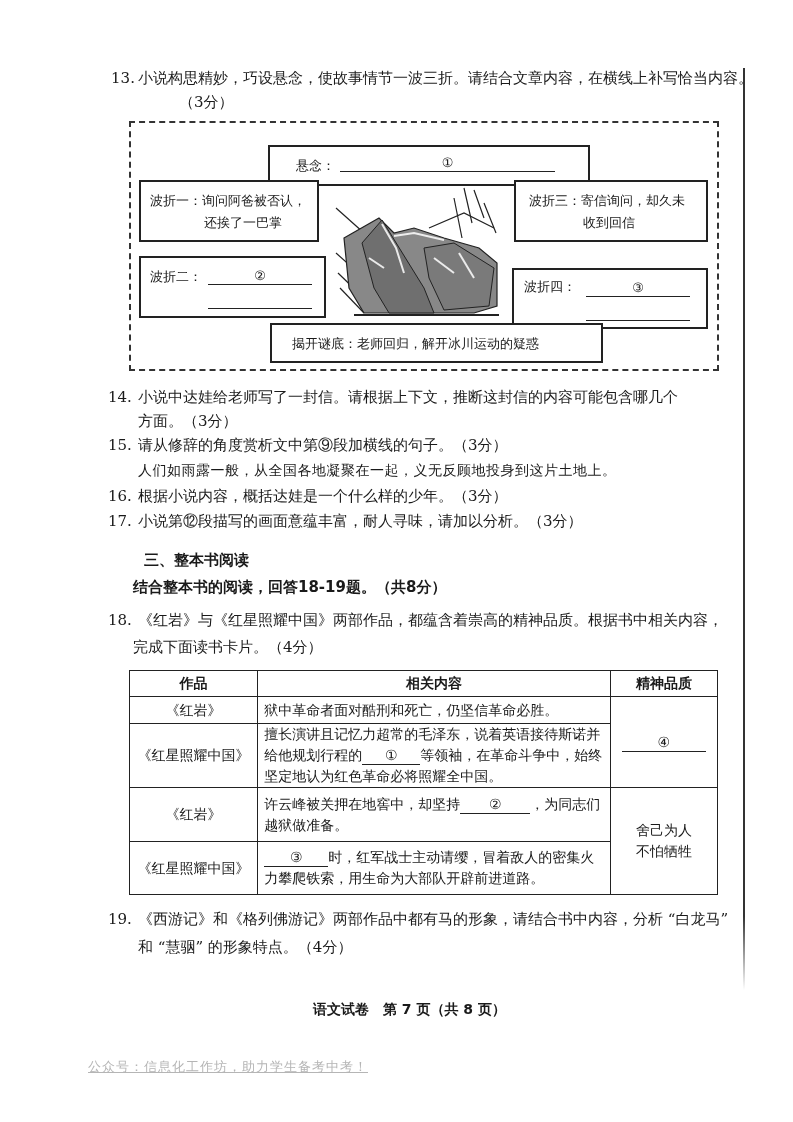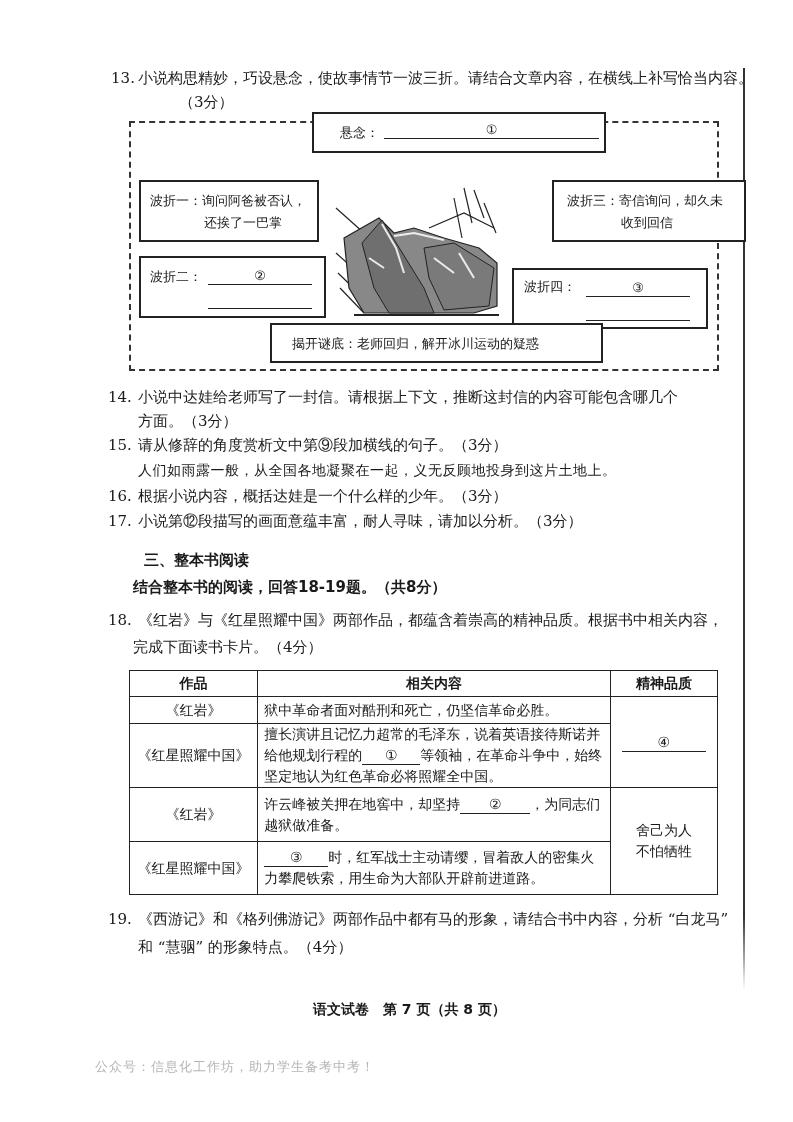--- a/index.html
+++ b/index.html
@@ -28,21 +28,21 @@
 
 <div class="abs right-rule"></div>
 
 <div class="abs q" style="left:108px; top:67px;text-align:center;">
   <span class="qnum">13.</span><span>小说构思精妙，巧设悬念，使故事情节一波三折。请结合文章内容，在横线上补写恰当内容。</span>
 </div>
 <div class="abs q" style="left:135px; top:91px;margin-left:44px;">（3分）</div>
 
 <div class="abs dashed" style="left:129px; top:121px; width:590px; height:250px;"></div>
 
-<div class="abs box" style="left:268px; top:112px; width:294px; height:41px;margin-left:44px;">
+<div class="abs box" style="left:268px; top:145px; width:322px; height:41px;">
   <span class="abs" style="left:26px; top:8px;">悬念：</span>
   <span class="abs blank" style="left:70px; top:7px; width:215px;">①</span>
 </div>
 
 <div class="abs box" style="left:139px; top:180px; width:180px; height:62px;">
   <div style="position:absolute; left:9px; top:8px;">
     <span>波折一：</span><span>询问阿爸被否认，</span>
   </div>
   <div style="position:absolute; left:63px; top:30px;">还挨了一巴掌</div>
 </div>
@@ -70,21 +70,21 @@
     <g stroke="#fff" stroke-width="2" fill="none" opacity="0.85">
       <path d="M48 46 L62 70 L70 95"></path>
       <path d="M35 80 L50 90"></path>
       <path d="M100 80 L120 95"></path>
       <path d="M125 75 L140 100"></path>
       <path d="M60 58 L80 55 L110 62"></path>
     </g>
   </svg>
 </div>
 
-<div class="abs box" style="left:514px; top:180px; width:194px; height:62px;margin-left:38px;">
+<div class="abs box" style="left:514px; top:180px; width:194px; height:62px;">
   <div style="position:absolute; left:13px; top:8px;">
     <span>波折三：</span><span>寄信询问，却久未</span>
   </div>
   <div style="position:absolute; left:67px; top:30px;">收到回信</div>
 </div>
 
 <div class="abs box" style="left:512px; top:268px; width:196px; height:61px;padding-left:7px;">
   <span class="abs" style="left:10px; top:6px;">波折四：</span>
   <span class="abs blank" style="left:72px; top:9px; width:104px;">③</span>
   <span class="abs blank" style="left:72px; top:33px; width:104px;"></span>
@@ -164,13 +164,13 @@
 </tbody>
   </table>
 
 <div class="abs q" style="left:108px; top:908px;">
   <span class="qnum">19.</span><span>《西游记》和《格列佛游记》两部作品中都有马的形象，请结合书中内容，分析 “白龙马”</span>
 </div>
 <div class="abs q" style="left:138px; top:936px;text-align:center;">和 “慧骃” 的形象特点。（4分）</div>
 
 <div class="abs footer" style="left:313px; top:1001px;">语文试卷　第 7 页（共 8 页）</div>
 
-<div class="abs watermark" style="left:95px; top:1058px;">公众号：信息化工作坊，助力学生备考中考！</div>
+<div class="abs watermark" style="left:88px; top:1058px;text-decoration:underline;">公众号：信息化工作坊，助力学生备考中考！</div>
 
 </body></html>

